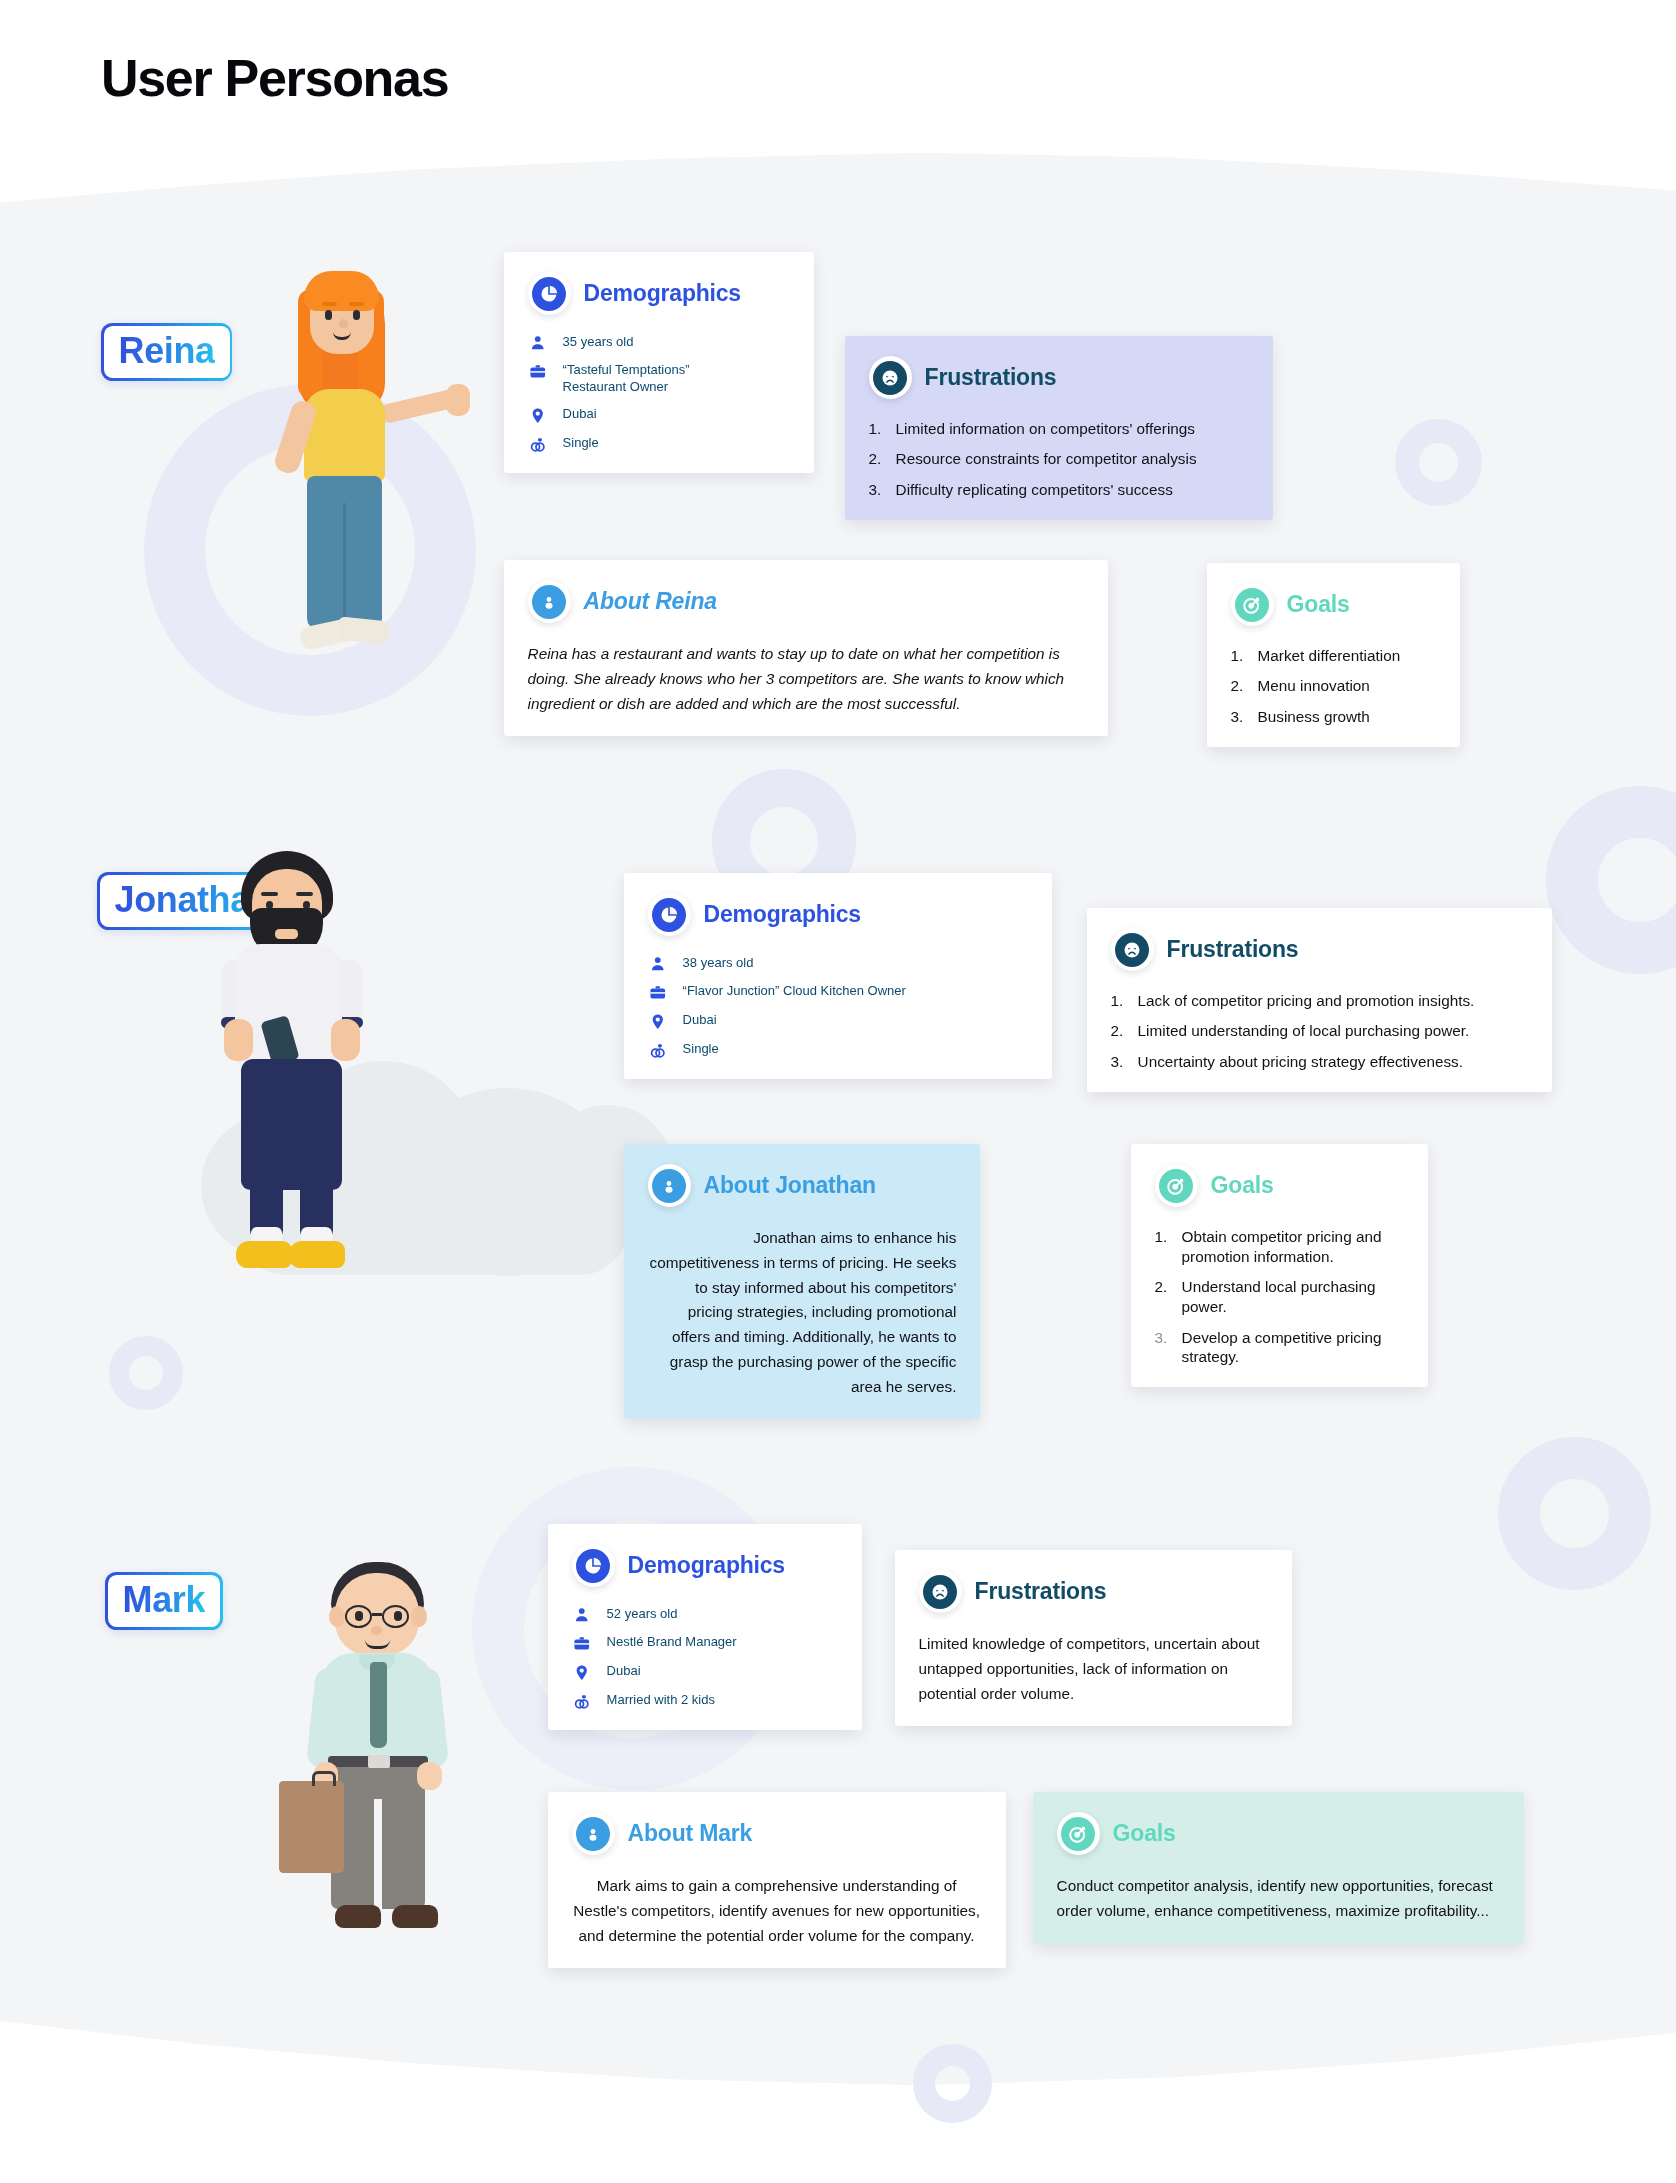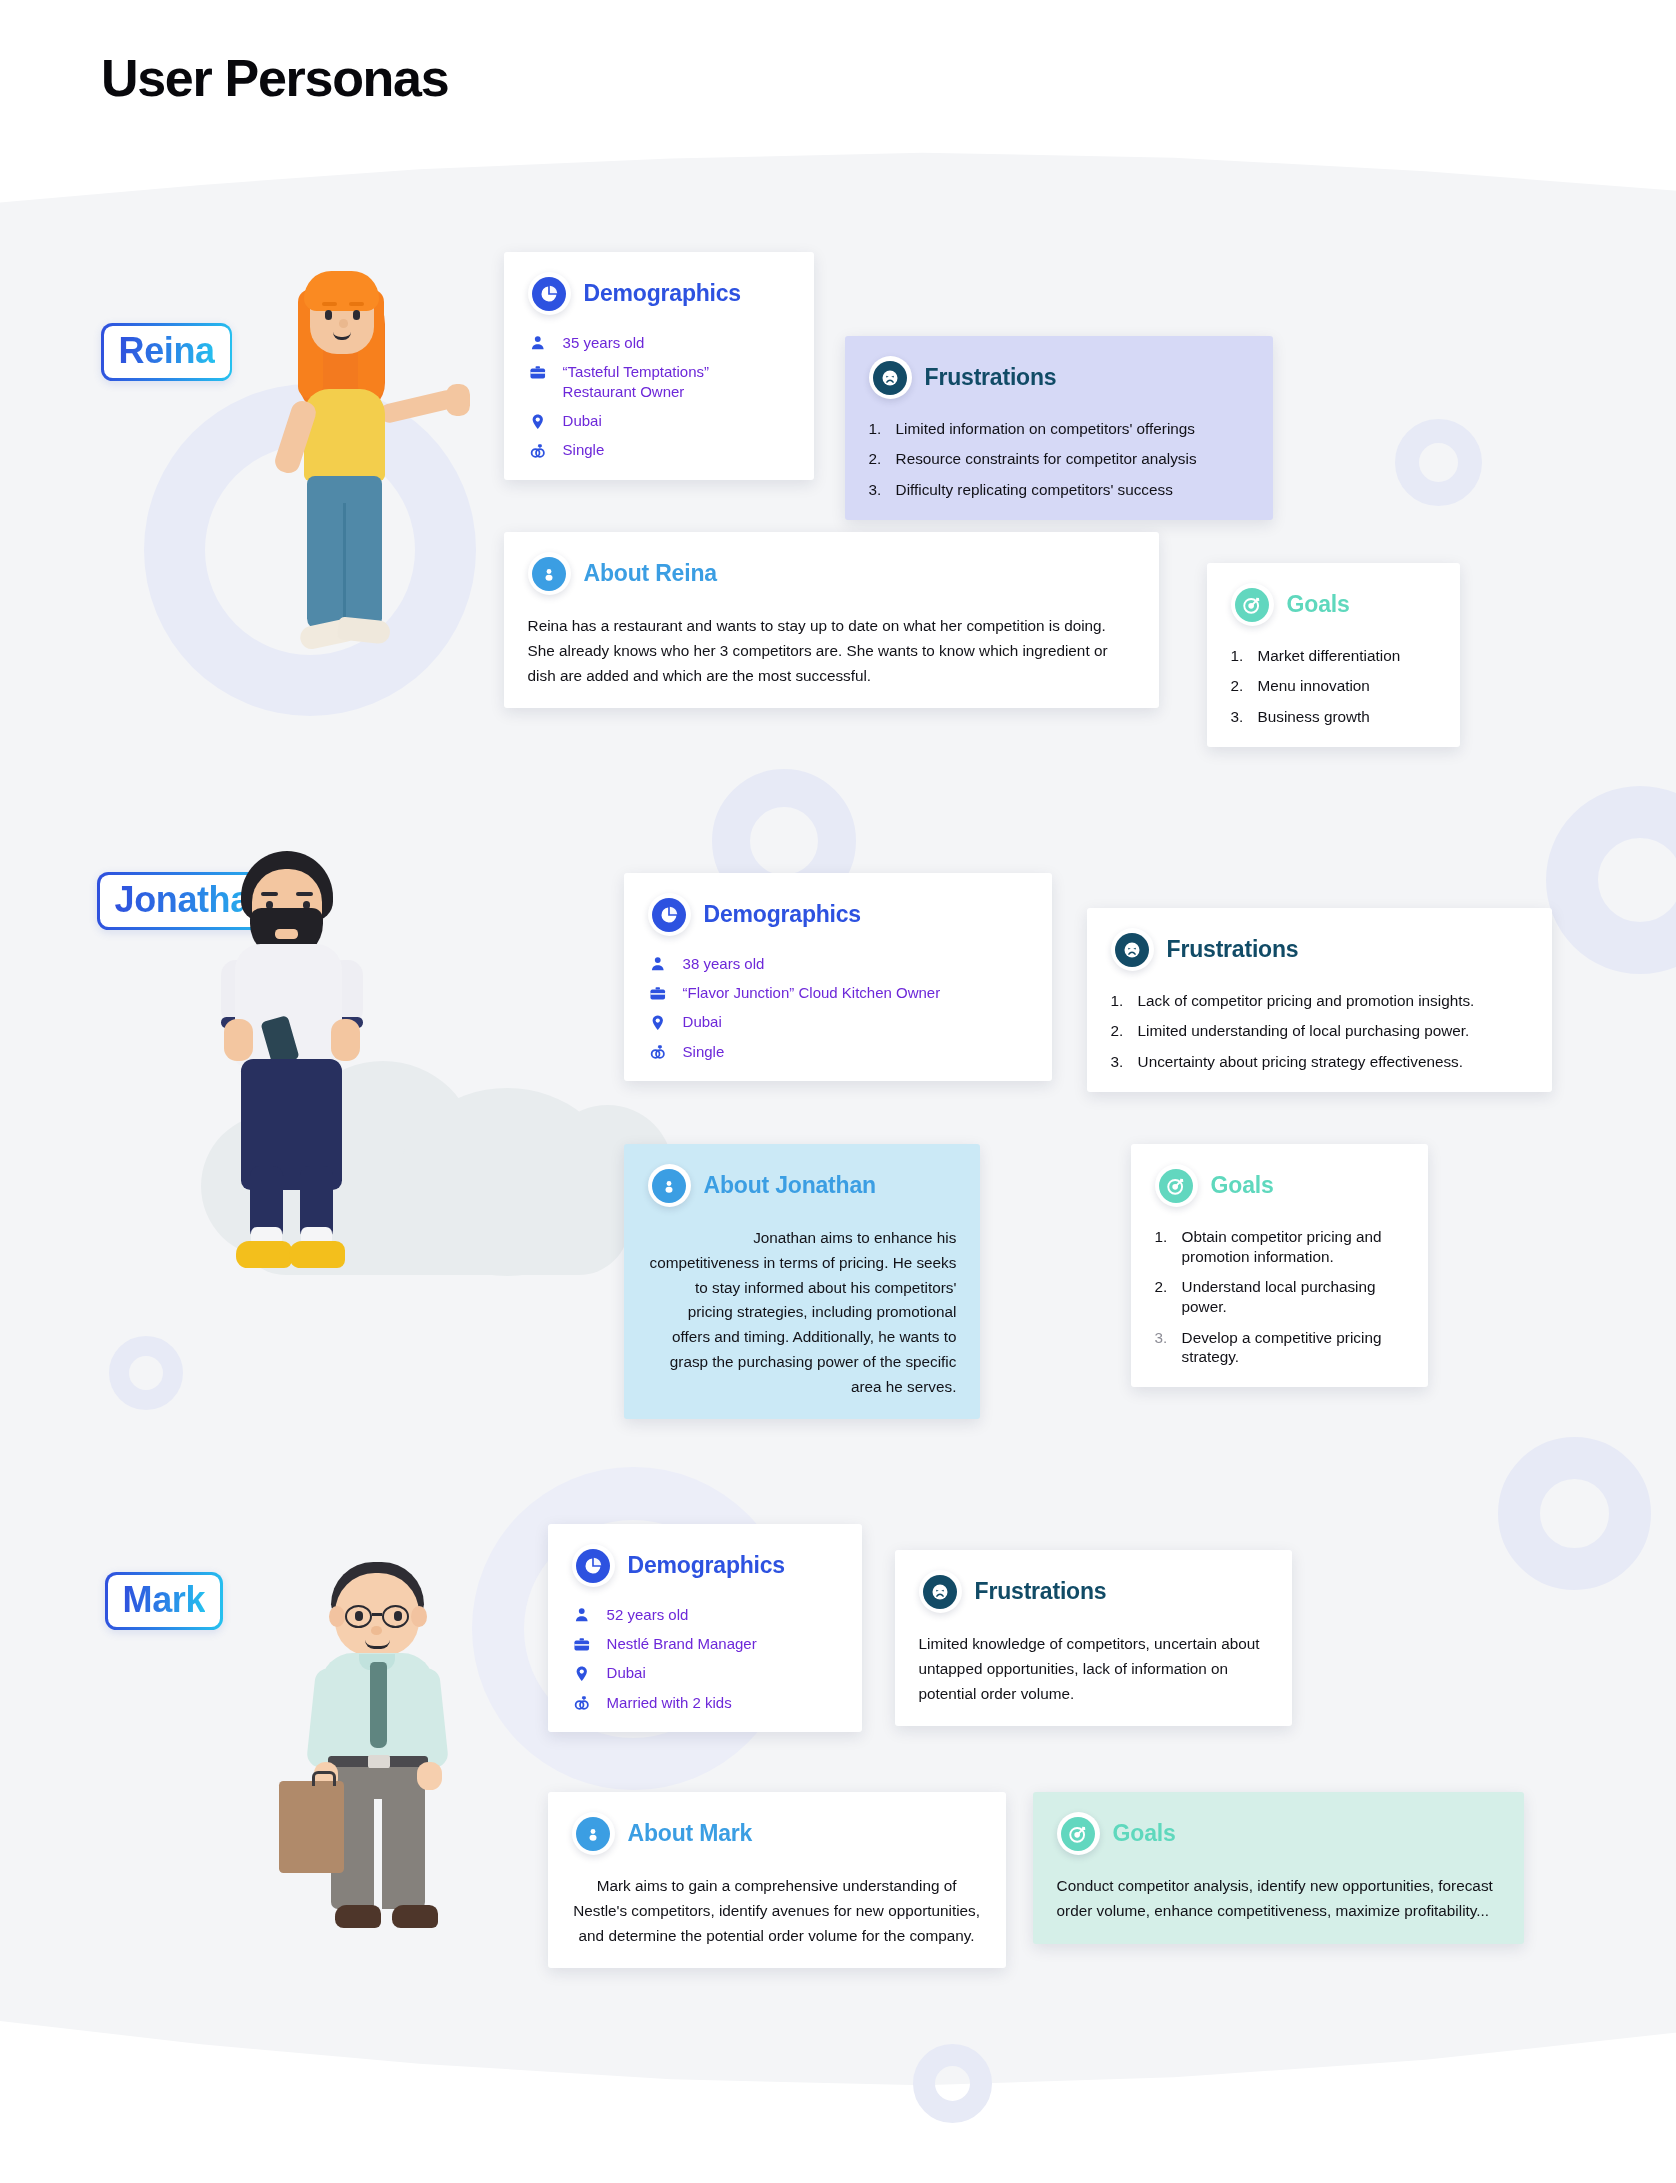--- a/index.html
+++ b/index.html
@@ -85,21 +85,21 @@
   .card-title { font-size: 23px; font-weight: 800; letter-spacing: -0.2px; line-height: 1; }
   .t-blue  { color: #2d52e0; }
   .t-navy  { color: #114b66; }
   .t-lblue { color: #3b9ee3; }
   .t-mint  { color: #5fd8bd; }
 
   
   .demo-list { margin-top: 17.5px; display: flex; flex-direction: column; gap: 9.6px; }
   .demo-row  { display: flex; align-items: flex-start; gap: 15px; }
   .demo-icon { flex: 0 0 auto; width: 20px; display:flex; justify-content:center; padding-top: 1.7px; }
-  .demo-text { font-size: 15px; color: #6d28d9; line-height: 1.32; }
+  .demo-text { font-size: 13px; color: #0c4a6e; line-height: 1.32; }
 
   
   .num-list { margin-top: 20px; display: flex; flex-direction: column; gap: 10.5px; }
   .num-item { display: flex; align-items: flex-start; gap: 7px; font-size: 15.3px; color: #111117; line-height: 1.3; }
   .num-item .n { flex: 0 0 auto; min-width: 20px; }
   .num-item.dim .n { color: #8d8d96; }
 
   .body-text { margin-top: 19px; font-size: 15.3px; line-height: 1.62; color: #121218; }
 
   
@@ -292,21 +292,21 @@
           <span class="n">2.</span>
           <span>Resource constraints for competitor analysis</span>
         </div>
       <div class="num-item">
           <span class="n">3.</span>
           <span>Difficulty replicating competitors' success</span>
         </div>
     </div>
   </div>
 
-  <div class="card" style="left:504px; top:532px; width:655px;">
+  <div class="card" style="left:504px; top:560px; width:604px;font-style:italic;">
     <div class="card-head">
       <span class="icon-badge">
         <span class="icon-disc disc-lblue">
           <svg width="20" height="20" viewBox="0 0 24 24">
               <circle cx="12" cy="12" r="10" fill="#3b9ee3"></circle>
               <circle cx="12" cy="9" r="2.9" fill="#fff"></circle>
               <ellipse cx="12" cy="16.5" rx="4.2" ry="3.6" fill="#fff"></ellipse>
             </svg>
         </span>
       </span>

